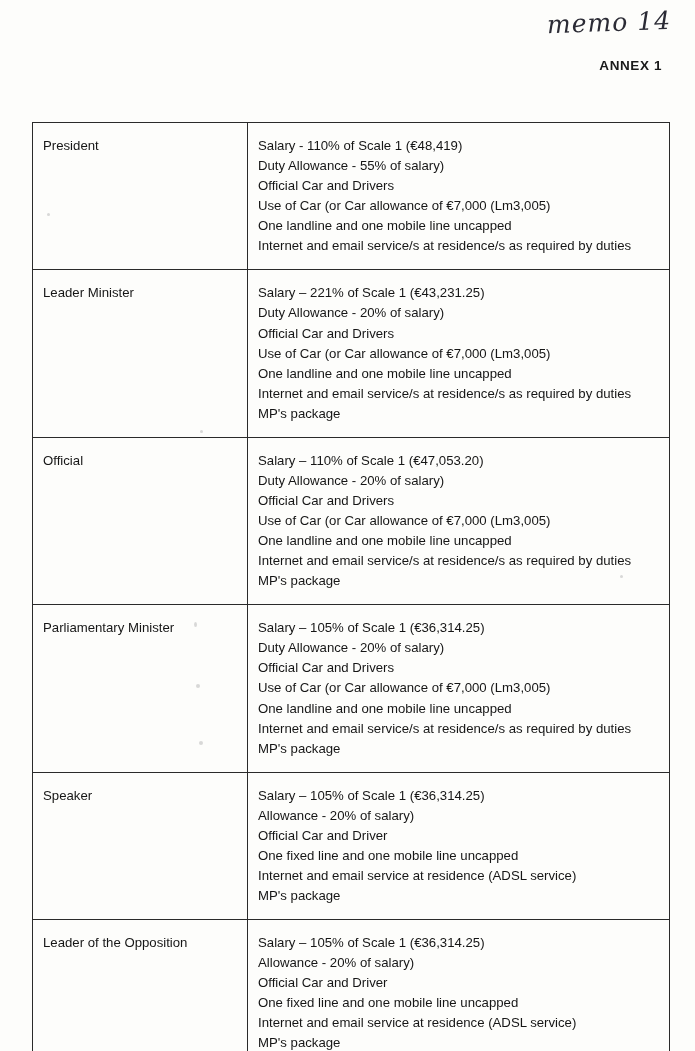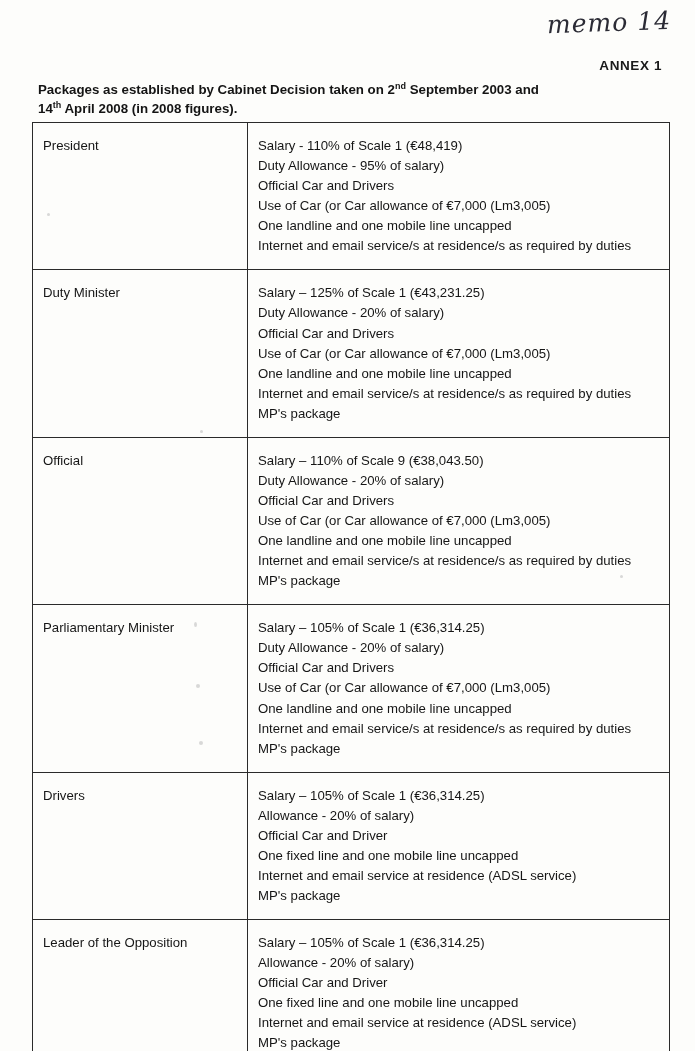--- a/index.html
+++ b/index.html
@@ -100,54 +100,50 @@
 </style>
 </head>
 <body>
 
 <div class="page">
 
   <div class="handwriting">memo 14</div>
 
   <div class="annex">ANNEX 1</div>
 
-  <div class="intro">
-    <span>Packages as established by Cabinet Decision taken on 2</span><sup>nd</sup><span> September 2003 and</span><br>
-    <span>14</span><sup>th</sup><span> April 2008 (in 2008 figures).</span>
-  </div>
 
   <table class="packages">
     <tbody>
         <tr>
           <td class="role">President</td>
           <td class="details">
             <div class="line">Salary - 110% of Scale 1 (€48,419)</div>
-            <div class="line">Duty Allowance - 95% of salary)</div>
+            <div class="line">Duty Allowance - 55% of salary)</div>
             <div class="line">Official Car and Drivers</div>
             <div class="line">Use of Car (or Car allowance of €7,000 (Lm3,005)</div>
             <div class="line">One landline and one mobile line uncapped</div>
             <div class="line">Internet and email service/s at residence/s as required by duties</div>
           </td>
         </tr>
         <tr>
-          <td class="role">Duty Minister</td>
+          <td class="role">Leader Minister</td>
           <td class="details">
-            <div class="line">Salary – 125% of Scale 1 (€43,231.25)</div>
+            <div class="line">Salary – 221% of Scale 1 (€43,231.25)</div>
             <div class="line">Duty Allowance - 20% of salary)</div>
             <div class="line">Official Car and Drivers</div>
             <div class="line">Use of Car (or Car allowance of €7,000 (Lm3,005)</div>
             <div class="line">One landline and one mobile line uncapped</div>
             <div class="line">Internet and email service/s at residence/s as required by duties</div>
             <div class="line">MP's package</div>
           </td>
         </tr>
         <tr>
           <td class="role">Official</td>
           <td class="details">
-            <div class="line">Salary – 110% of Scale 9 (€38,043.50)</div>
+            <div class="line">Salary – 110% of Scale 1 (€47,053.20)</div>
             <div class="line">Duty Allowance - 20% of salary)</div>
             <div class="line">Official Car and Drivers</div>
             <div class="line">Use of Car  (or Car allowance of €7,000 (Lm3,005)</div>
             <div class="line">One landline and one mobile line uncapped</div>
             <div class="line">Internet and email service/s at residence/s as required by duties</div>
             <div class="line">MP's package</div>
           </td>
         </tr>
         <tr>
           <td class="role">Parliamentary Minister</td>
@@ -155,21 +151,21 @@
             <div class="line">Salary – 105% of Scale 1 (€36,314.25)</div>
             <div class="line">Duty Allowance - 20% of salary)</div>
             <div class="line">Official Car and Drivers</div>
             <div class="line">Use of Car  (or Car allowance of €7,000 (Lm3,005)</div>
             <div class="line">One landline and one mobile line uncapped</div>
             <div class="line">Internet and email service/s at residence/s as required by duties</div>
             <div class="line">MP's package</div>
           </td>
         </tr>
         <tr>
-          <td class="role">Drivers</td>
+          <td class="role">Speaker</td>
           <td class="details">
             <div class="line">Salary – 105% of Scale 1 (€36,314.25)</div>
             <div class="line">Allowance - 20% of salary)</div>
             <div class="line">Official Car and Driver</div>
             <div class="line">One fixed line and one mobile line uncapped</div>
             <div class="line">Internet and email service at residence (ADSL service)</div>
             <div class="line">MP's package</div>
           </td>
         </tr>
         <tr>

